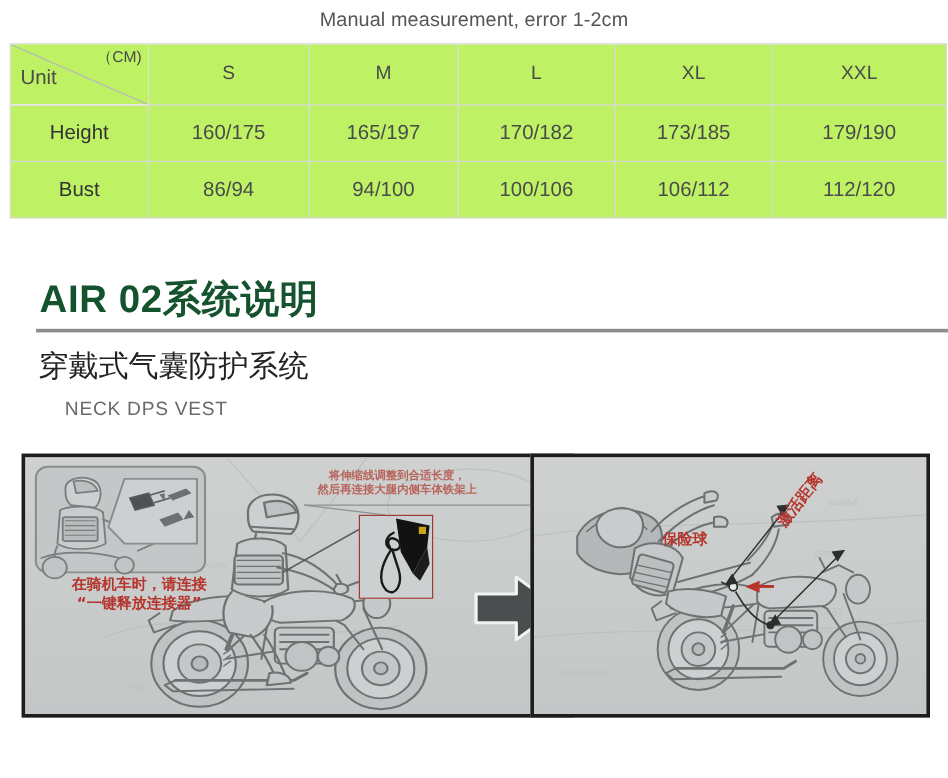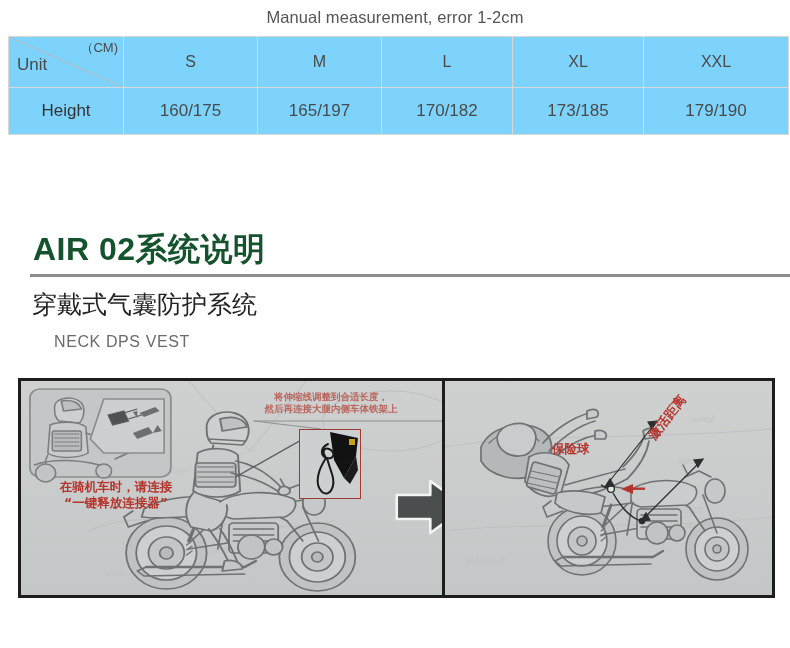--- a/index.html
+++ b/index.html
@@ -35,21 +35,21 @@
     left: 8px;
     top: 36px;
     width: 774px;
     border-collapse: collapse;
     table-layout: fixed;
   }
   .size-table td {
     border: 1px solid #d8d8d8;
     text-align: center;
     color: #4a4a4a;
-    background: #7dd3fc;
+    background: #bef264;
     padding: 0;
   }
   .size-table .hdr-row td { height: 50px; font-size: 16px; }
   .size-table .body-row td { height: 46px; font-size: 17px; }
   .size-table .rowlabel { font-size: 21px; color: #333; }
 
   .corner-cell {
     position: relative;
     padding: 0 !important;
     overflow: hidden;
@@ -197,20 +197,28 @@
       <td style="width:144px">XXL</td>
     </tr>
     <tr class="body-row">
       <td class="rowlabel">Height</td>
       <td>160/175</td>
       <td>165/197</td>
       <td>170/182</td>
       <td>173/185</td>
       <td>179/190</td>
     </tr>
+    <tr class="body-row">
+      <td class="rowlabel">Bust</td>
+      <td>86/94</td>
+      <td>94/100</td>
+      <td>100/106</td>
+      <td>106/112</td>
+      <td>112/120</td>
+    </tr>
   </tbody>
 </table>
 
 <div class="heading-main">AIR 02系统说明</div>
 <div class="heading-rule"></div>
 <div class="heading-sub">穿戴式气囊防护系统</div>
 <div class="heading-eng">NECK DPS VEST</div>
 
 <div class="panel panel-left">
 

